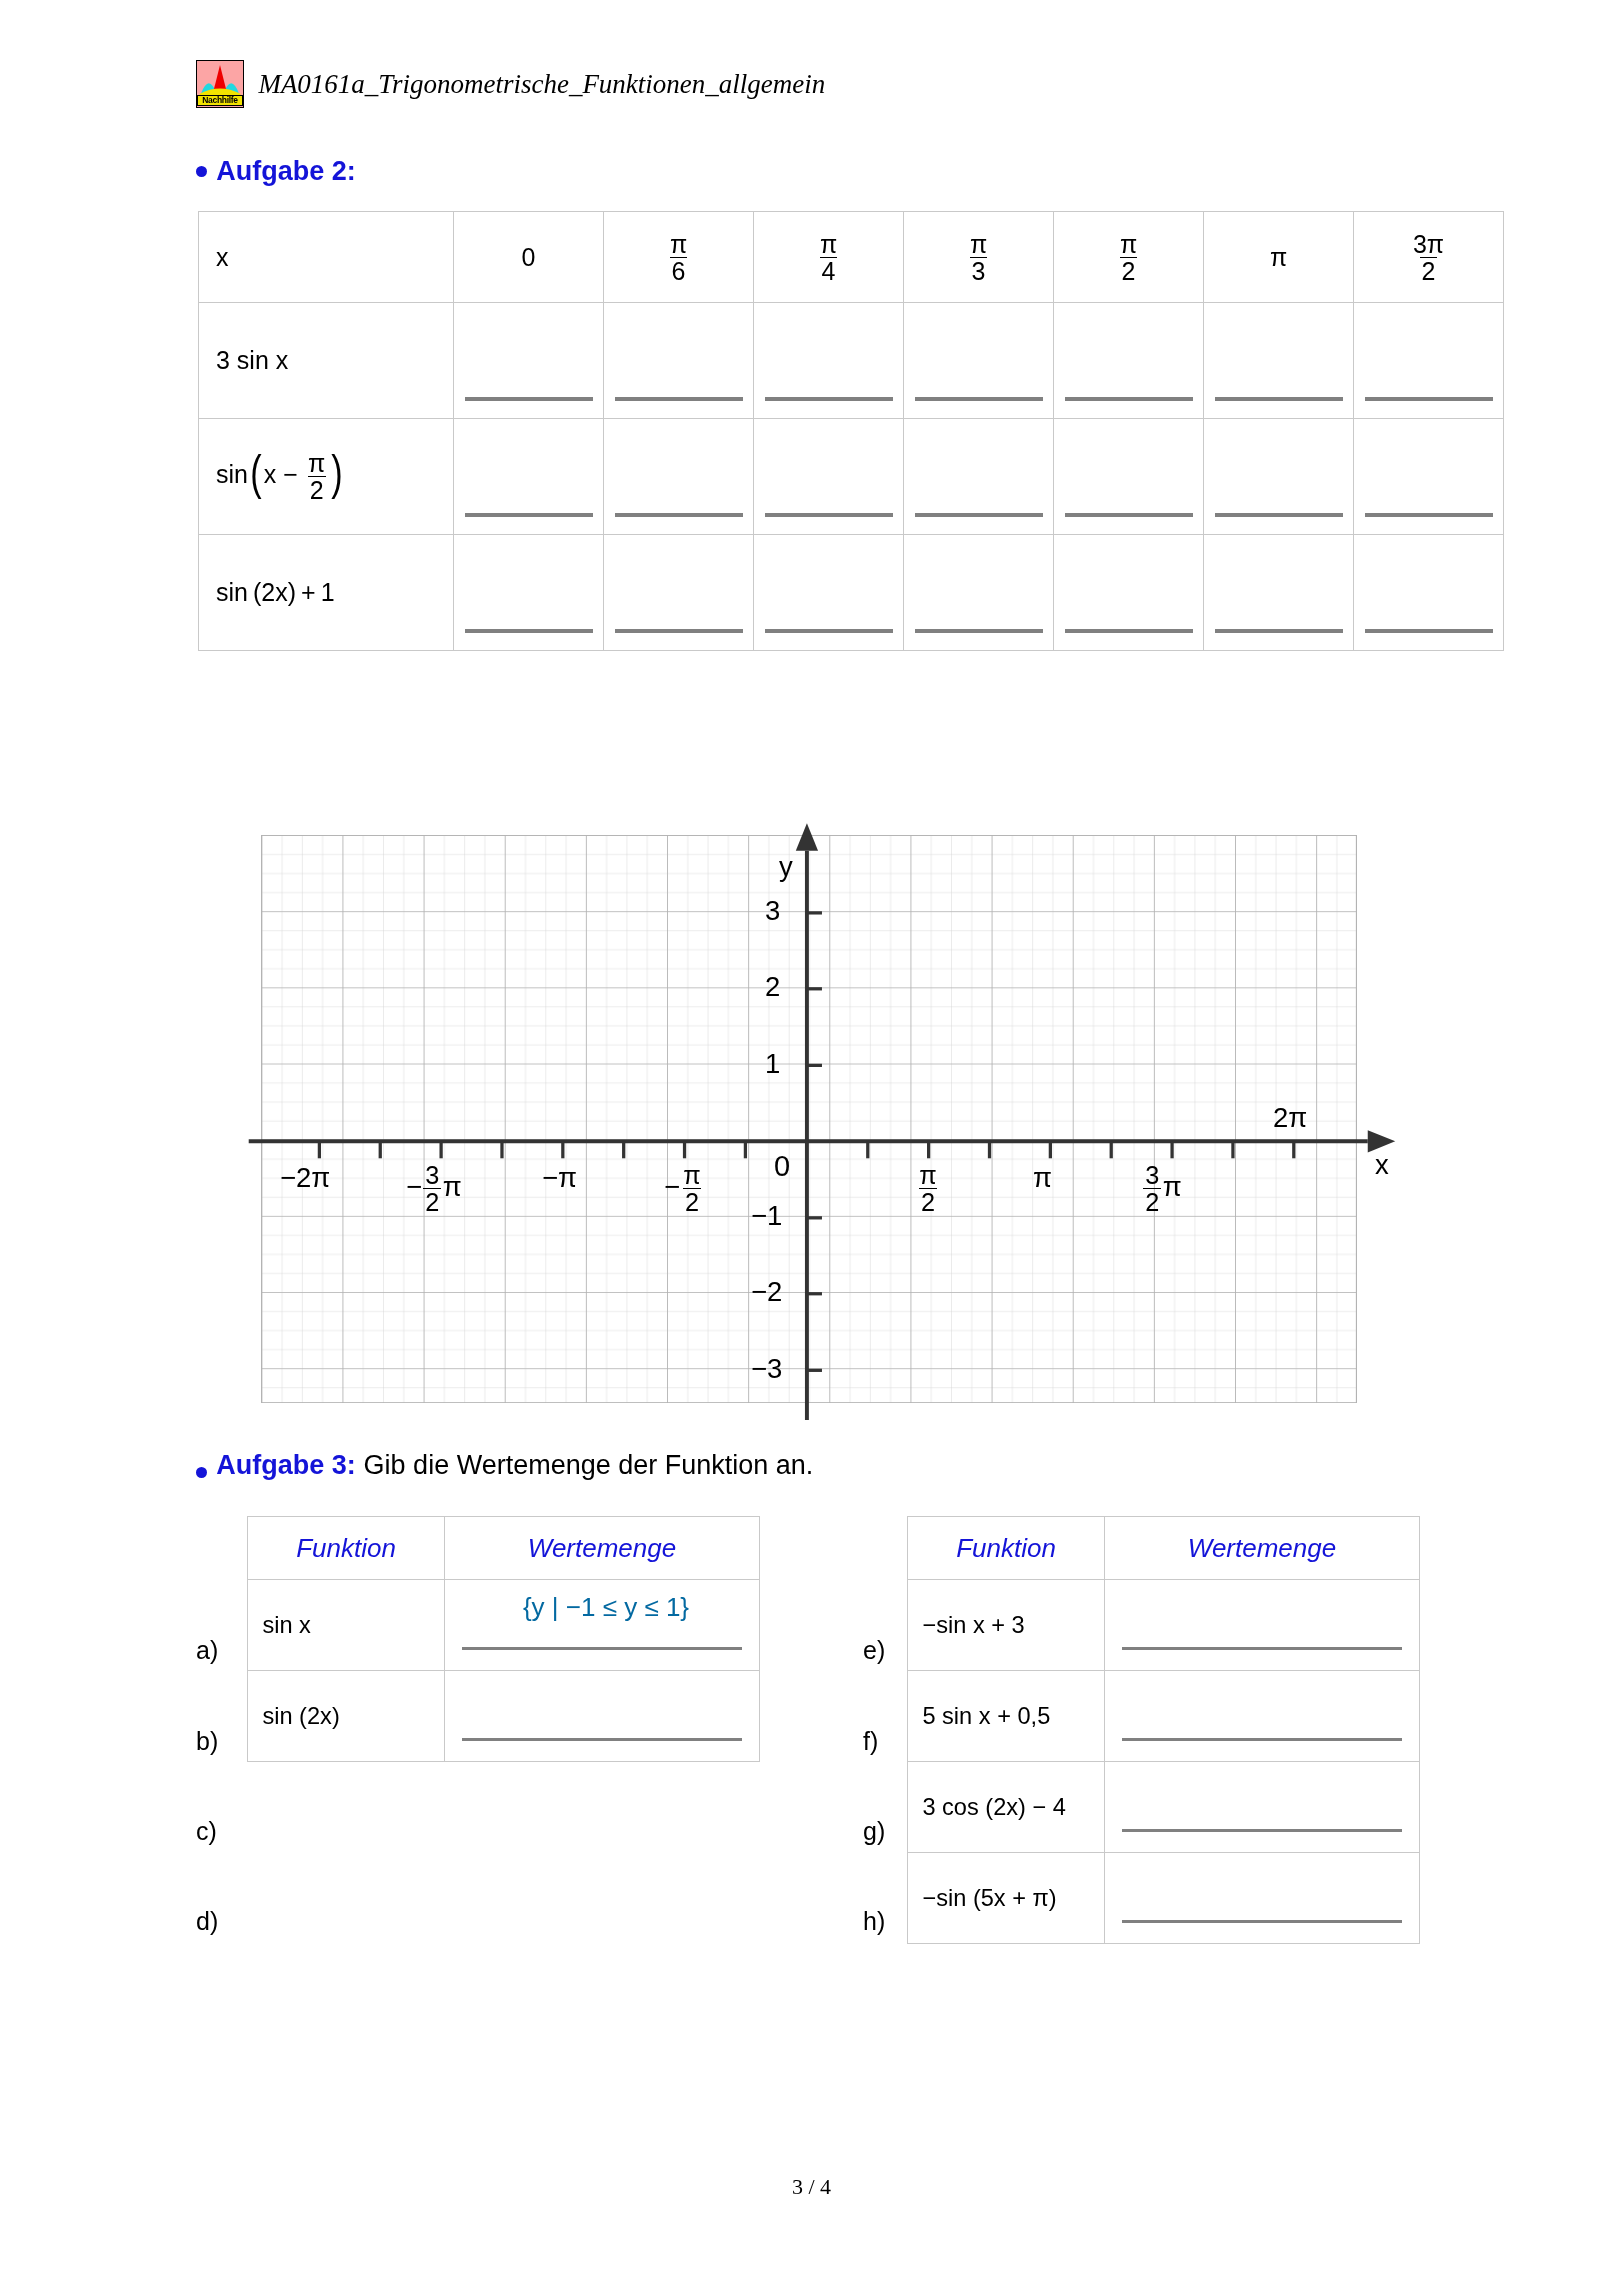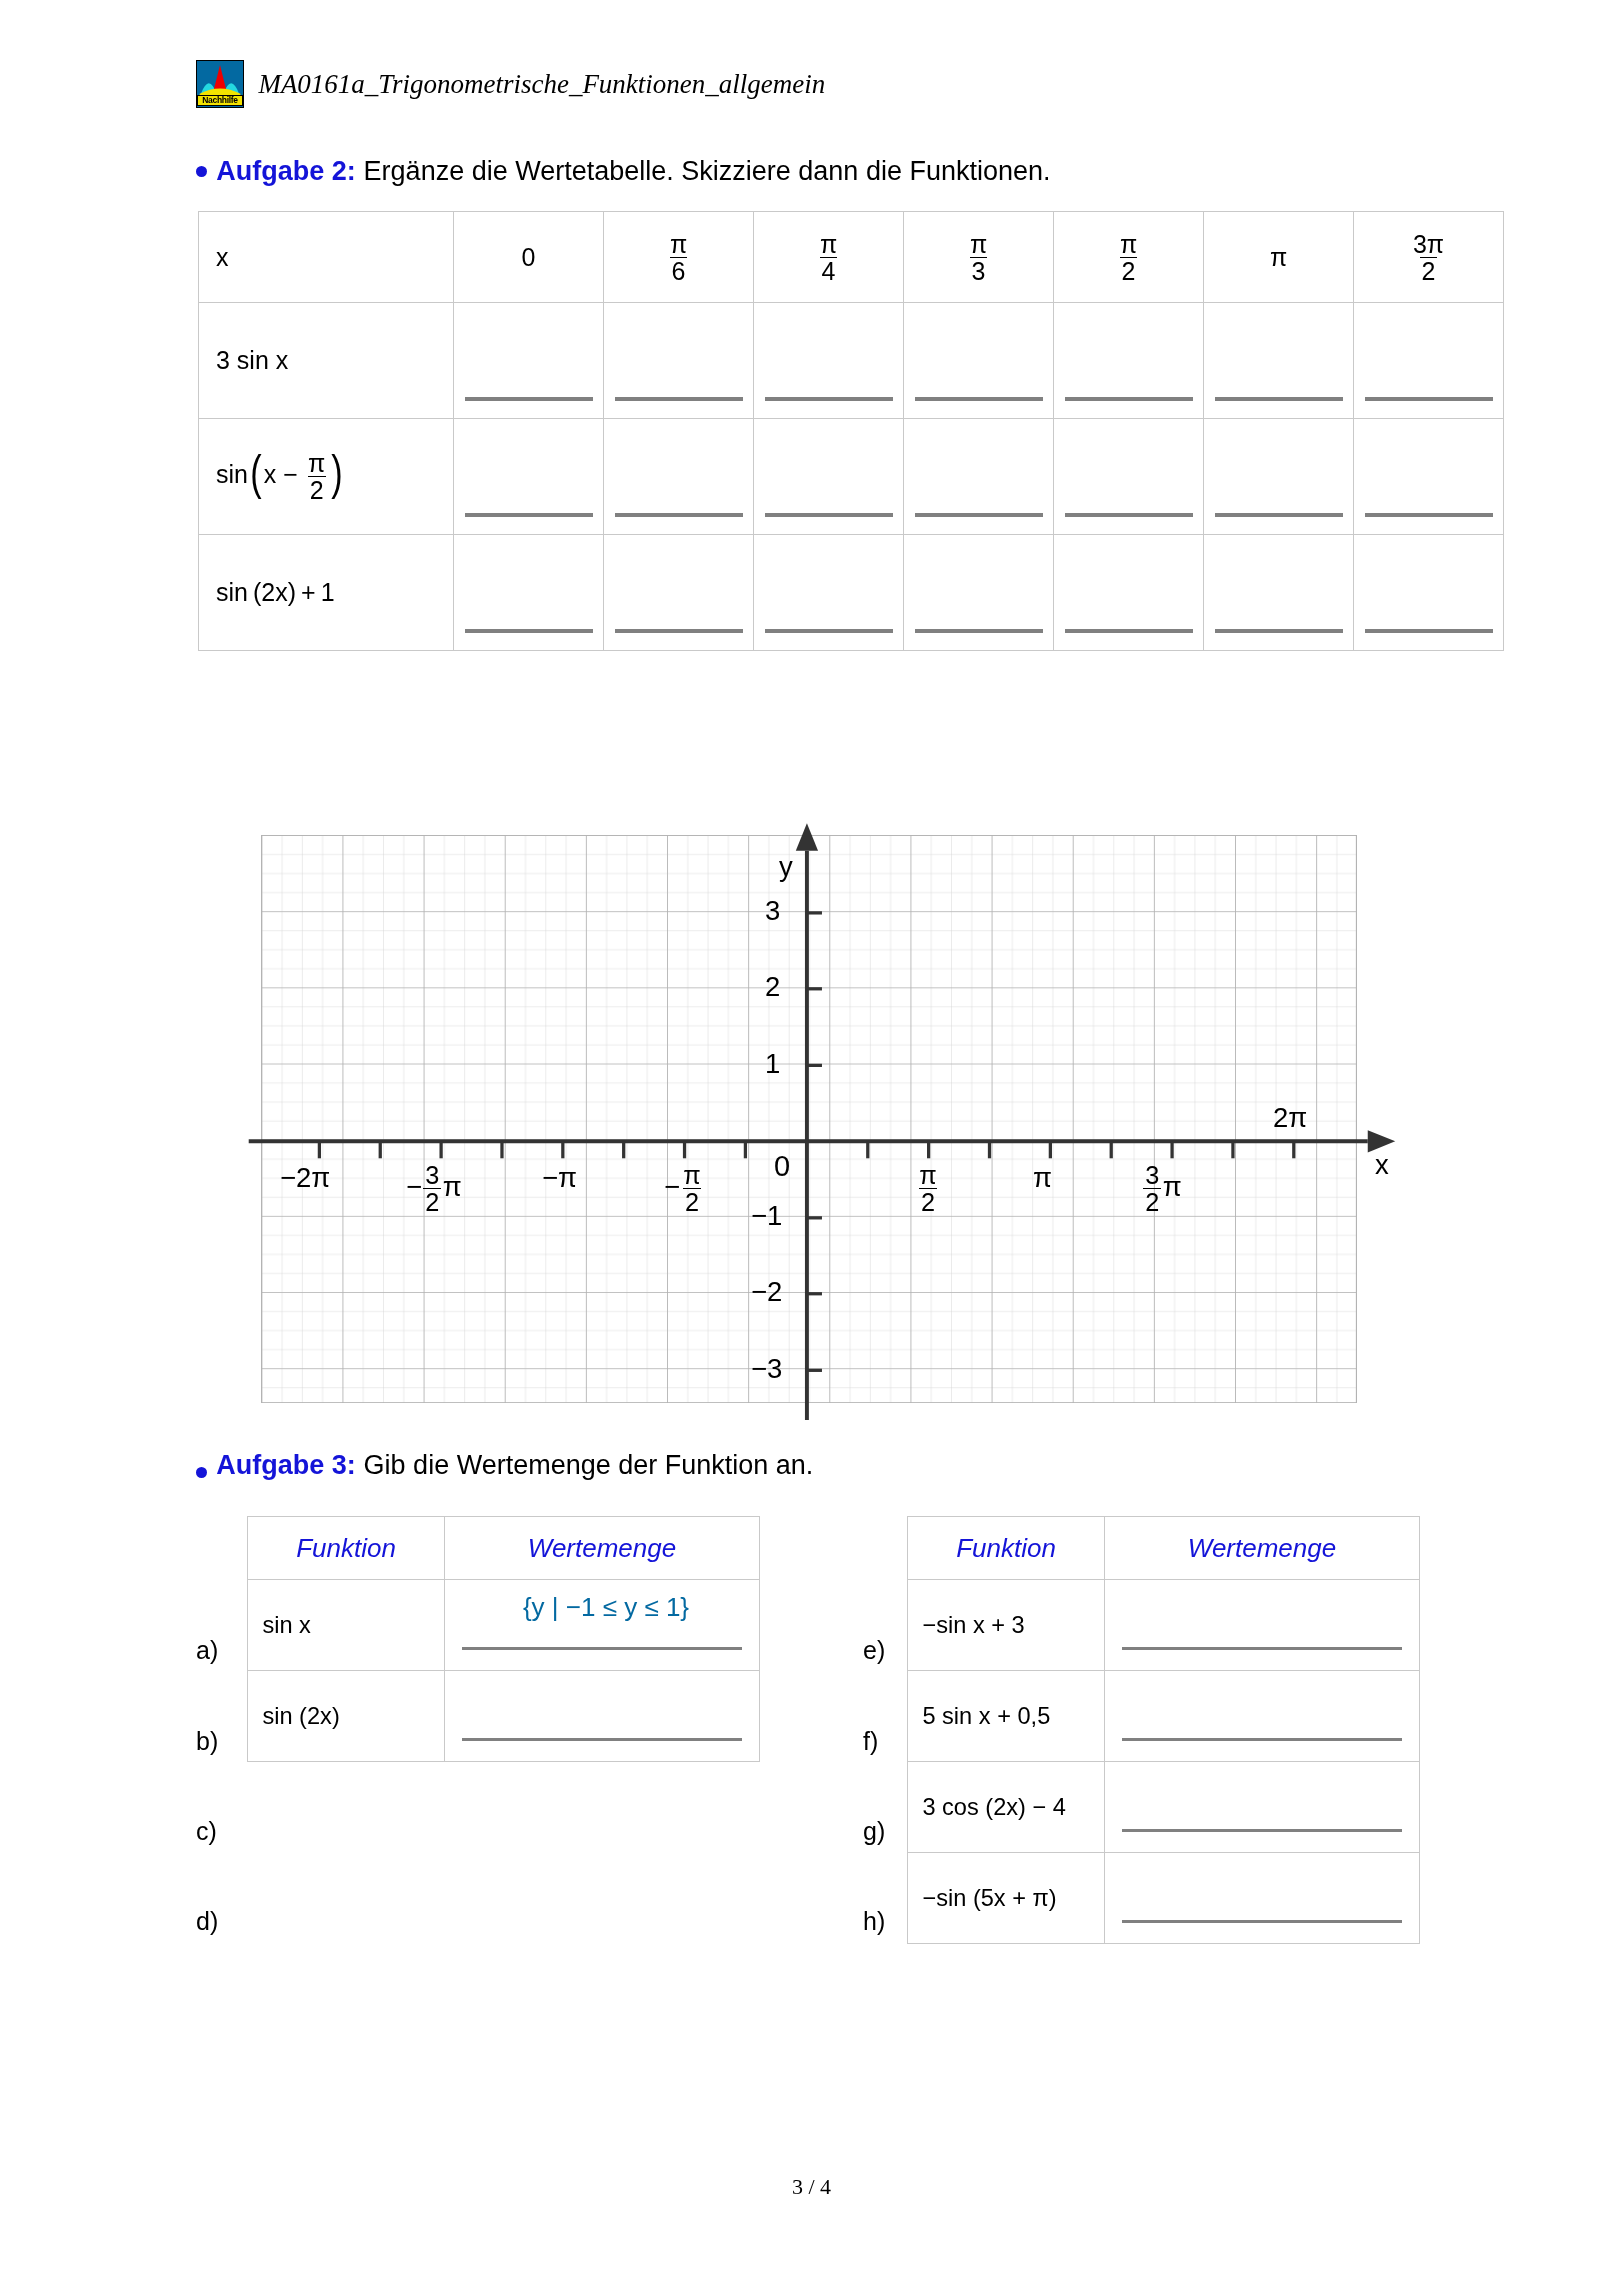--- a/index.html
+++ b/index.html
@@ -12,21 +12,21 @@
   }
 
   
   #header{
     position:absolute; left:196px; top:60px;
     display:flex; align-items:center; gap:14.4px;
   }
   #logo{
     width:48px;height:48px;position:relative;flex:none;
     border:1.3px solid #000; box-sizing:border-box;
-    background:#0369a1;
+    background:#fca5a5;
   }
   #logo .peaks{position:absolute;inset:0;}
   #logo .badge{
     position:absolute;left:0;right:0;bottom:1.3px;
     text-align:center;
     font-size:8.5px;font-weight:bold;color:#000;
     font-family:"Liberation Sans",sans-serif;
     background:#f2e300;
     line-height:9.2px;
     border:0.7px solid #000;
@@ -174,21 +174,20 @@
       <path d="M4 50 Q35 34 66 50 L66 62 L4 62 Z" fill="#f2e300"></path>
     </svg>
     <div class="badge">Nachhilfe</div>
   </div>
   <div id="doc-title">MA0161a_Trigonometrische_Funktionen_allgemein</div>
 </div>
 
 <div class="task-head" style="left:196px;top:156px;">
   <span class="bullet"></span>
   <span class="task-label">Aufgabe 2:</span>
-  <span class="task-text">Ergänze die Wertetabelle. Skizziere dann die Funktionen.</span>
 </div>
 
 <table id="t1">
   <tbody>
       <tr>
     <td class="fnlabel hdr" style="height:90px;text-align:left;">x</td>
     <td class="hdr val">0</td>
     <td class="hdr val"><span class="frac">
             <span class="num">π</span>
             <span class="den">6</span>

